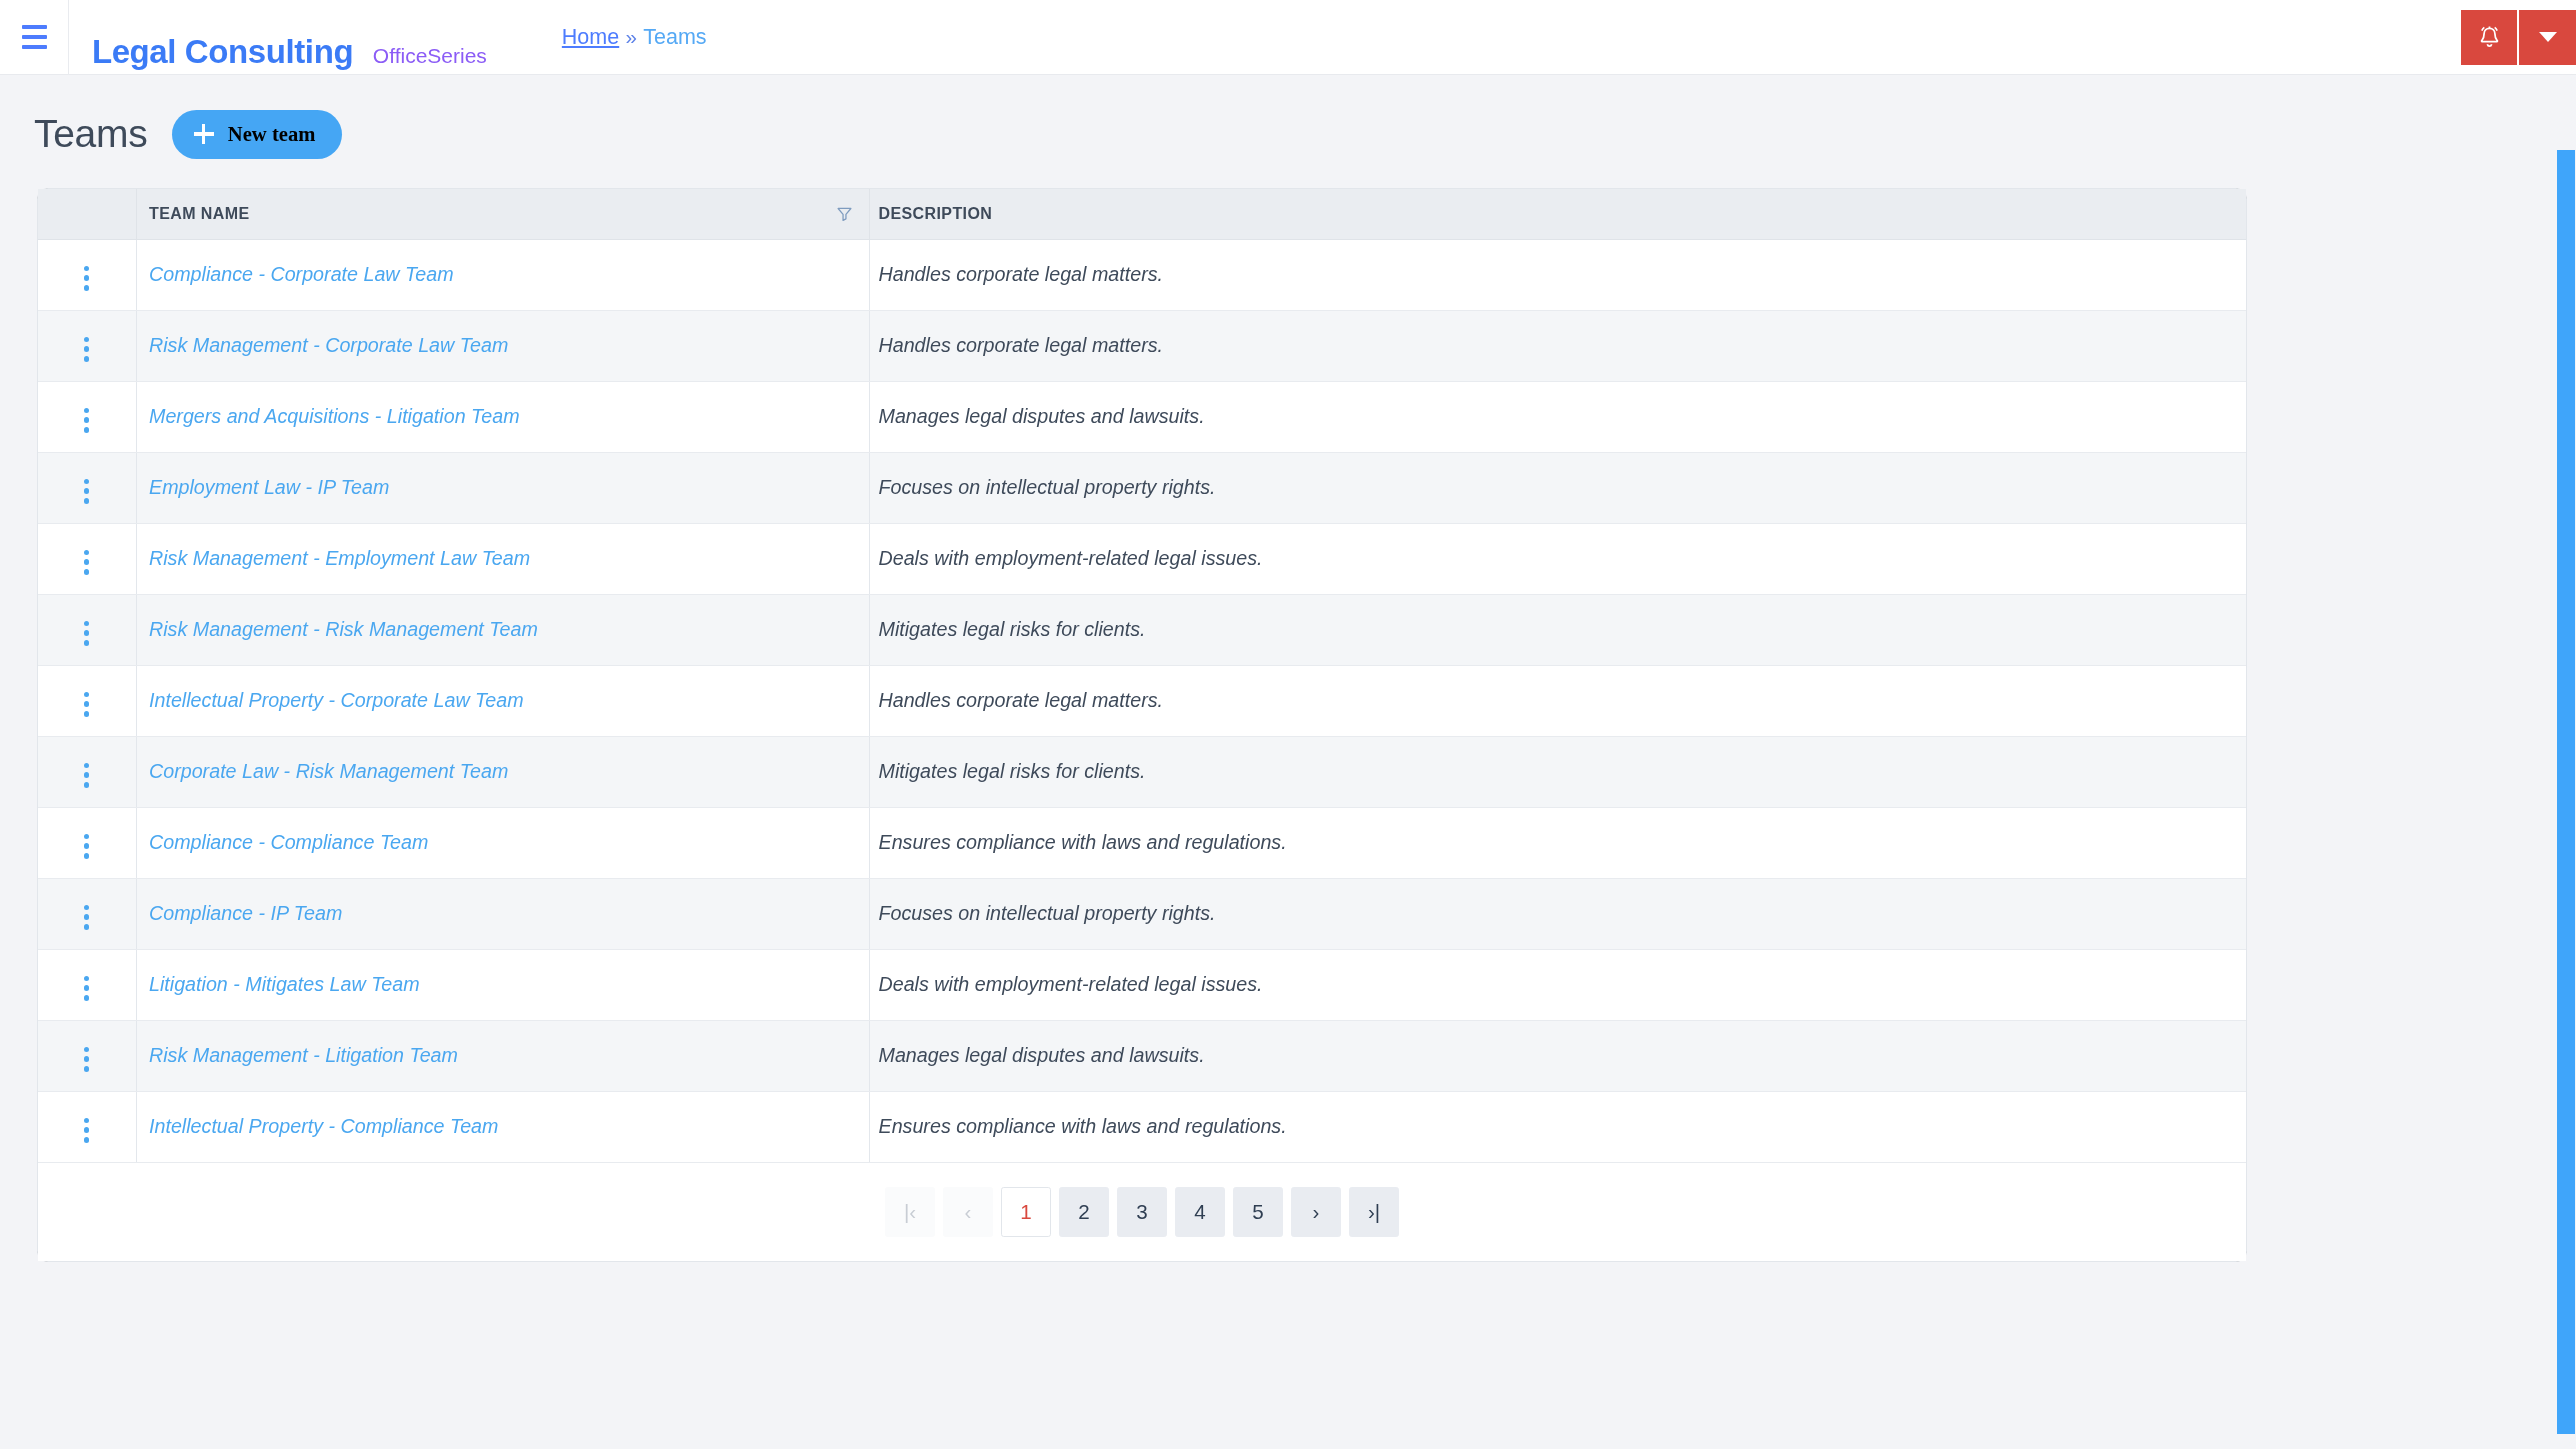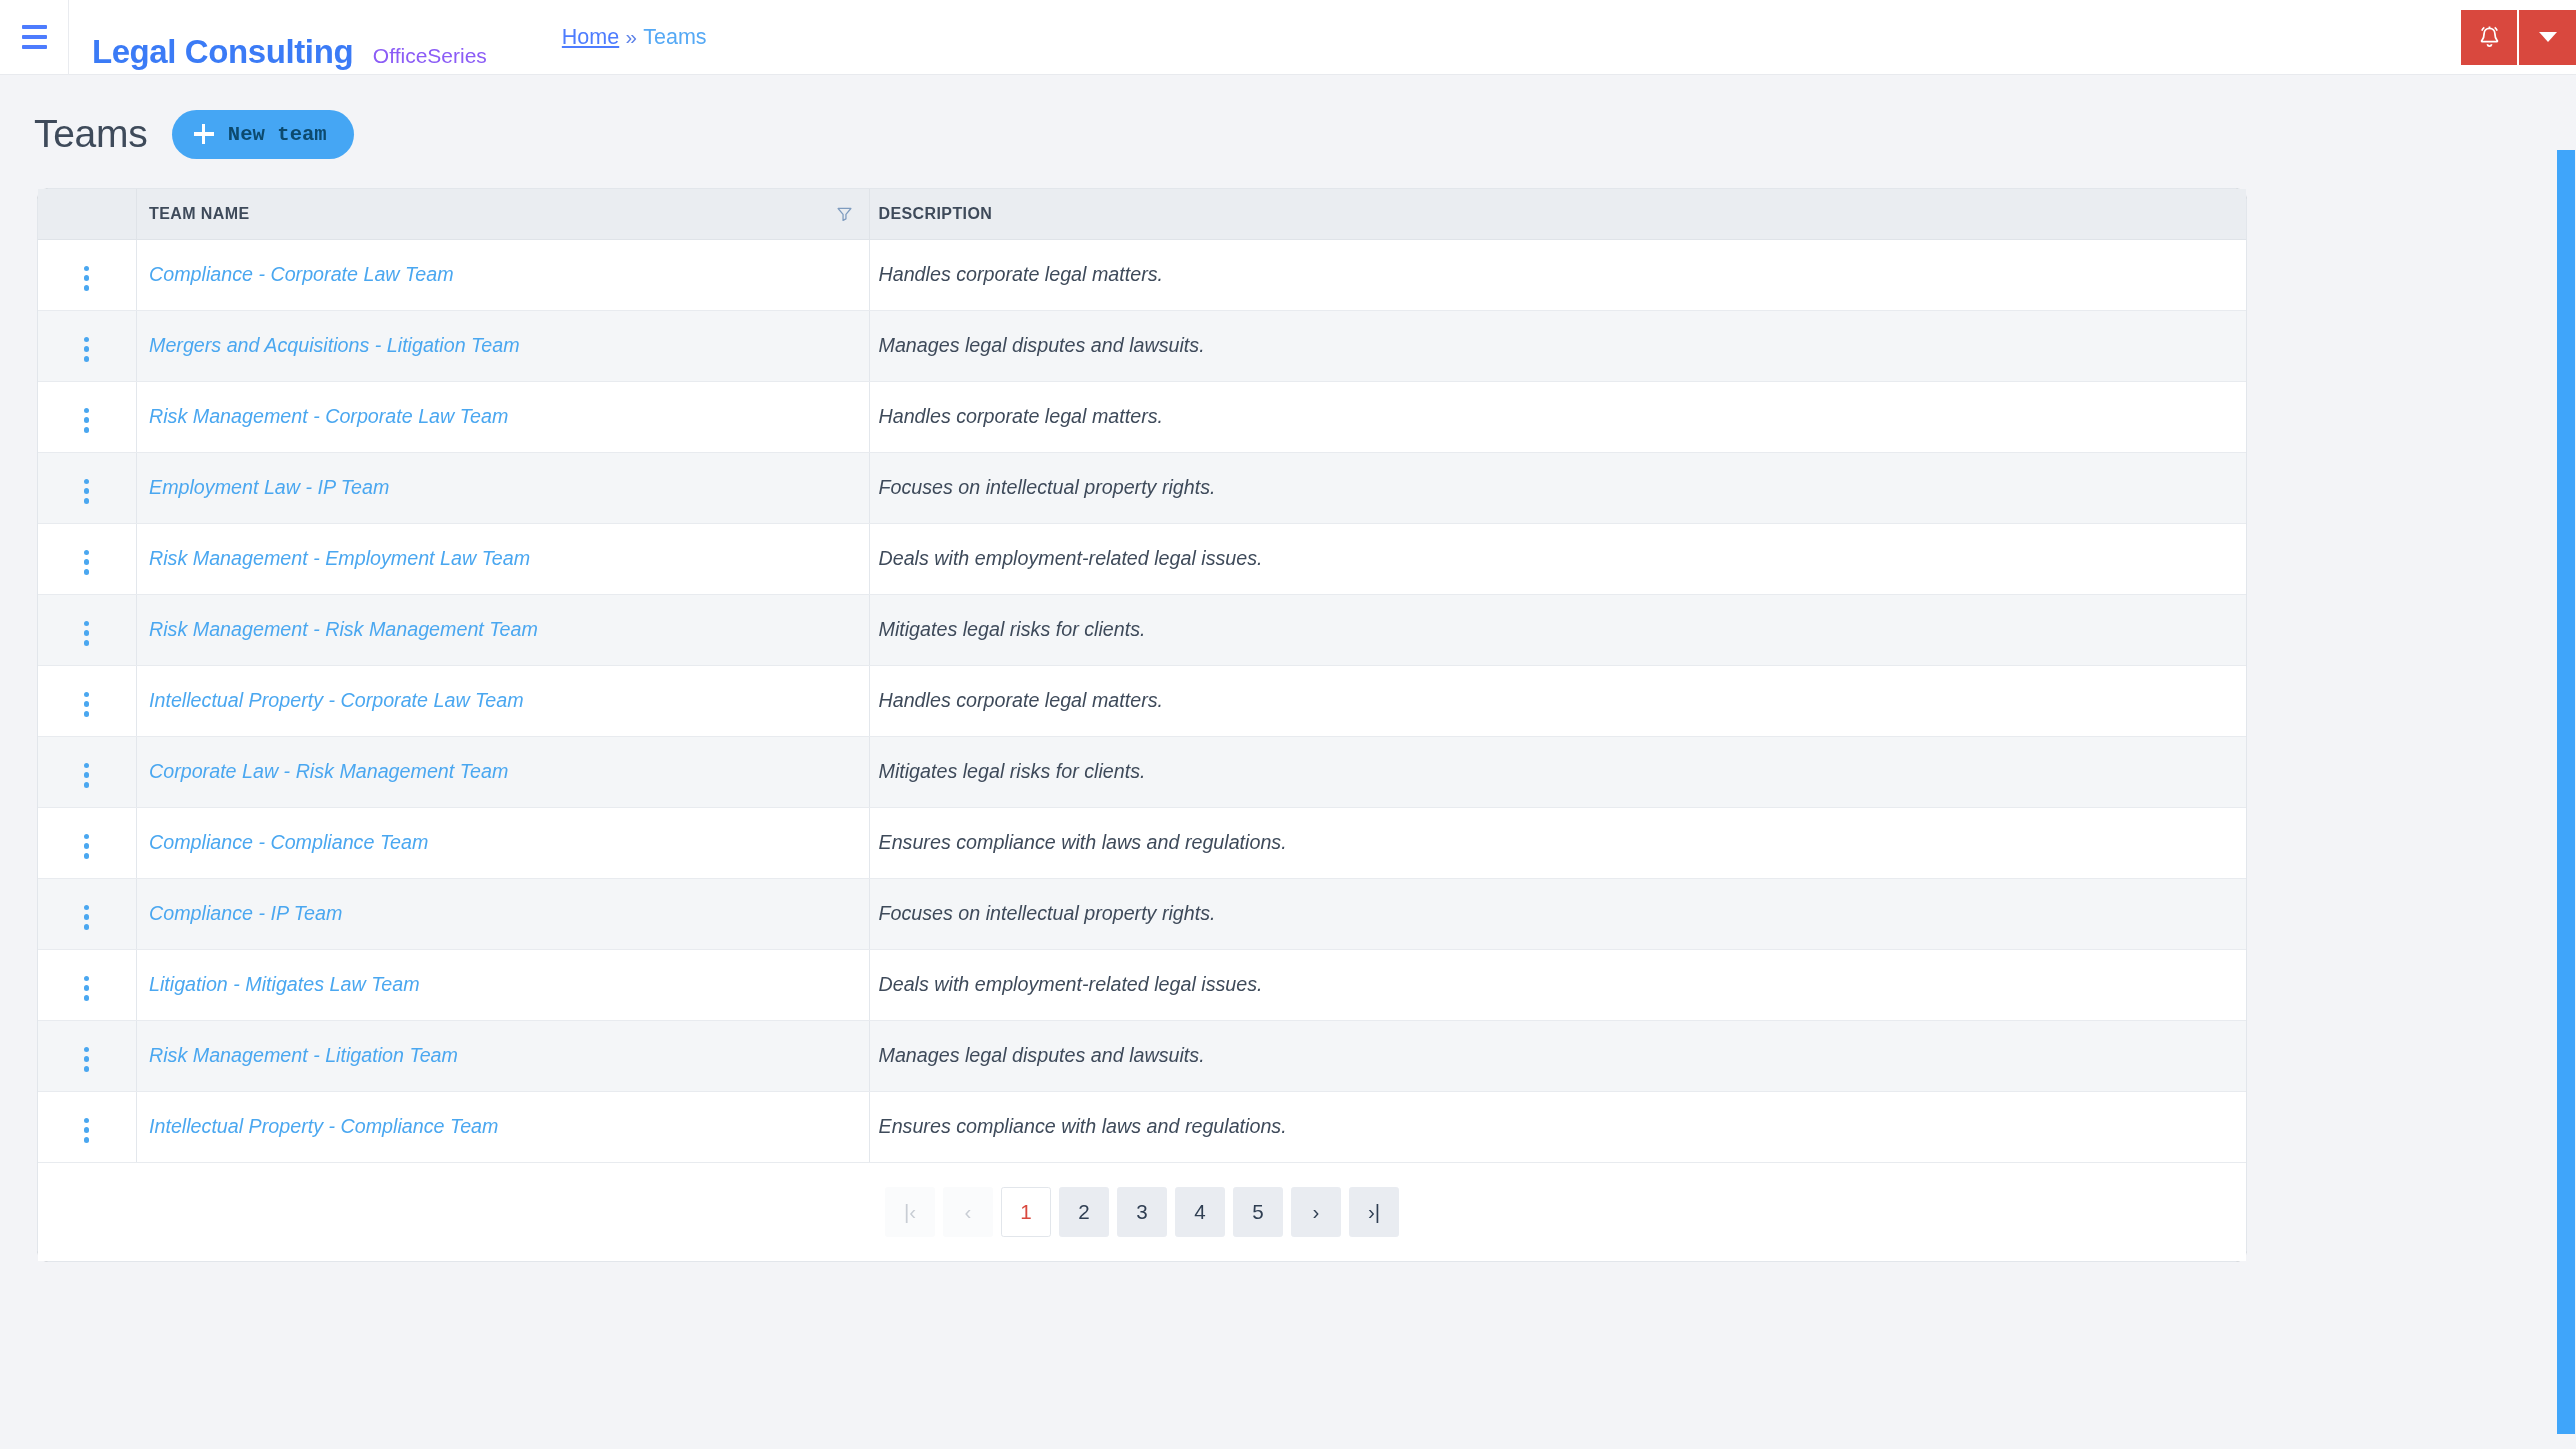--- a/index.html
+++ b/index.html
@@ -123,24 +123,24 @@
     font-weight: normal;
     letter-spacing: -0.3px;
   }
   .new-btn {
     margin-left: 25px;
     height: 49px;
     padding: 0 27px 0 21.5px;
     background: #45a6f4;
     border: none;
     border-radius: 25px;
-    color: #0c4a6e;
+    color: #000000;
     font-size: 20.6px;
     font-weight: bold;
-    font-family: Liberation Mono, monospace;
+    font-family: Liberation Serif, serif;
     display: flex;
     align-items: center;
     gap: 14.3px;
     cursor: pointer;
   }
   .plus-icon {
     position: relative;
     width: 19.7px; height: 19.7px;
     display: inline-block;
   }
@@ -341,31 +341,31 @@
             </span></td>
           <td class="cell-name"><a class="team-link" href="#">Compliance - Corporate Law Team</a></td>
           <td class="cell-desc">Handles corporate legal matters.</td>
         </tr>
         <tr>
           <td class="cell-menu"><span class="kebab">
               <i></i>
               <i></i>
               <i></i>
             </span></td>
+          <td class="cell-name"><a class="team-link" href="#">Risk Management - Corporate Law Team</a></td>
+          <td class="cell-desc">Handles corporate legal matters.</td>
+        </tr>
+        <tr>
+          <td class="cell-menu"><span class="kebab">
+              <i></i>
+              <i></i>
+              <i></i>
+            </span></td>
           <td class="cell-name"><a class="team-link" href="#">Mergers and Acquisitions - Litigation Team</a></td>
           <td class="cell-desc">Manages legal disputes and lawsuits.</td>
-        </tr>
-        <tr>
-          <td class="cell-menu"><span class="kebab">
-              <i></i>
-              <i></i>
-              <i></i>
-            </span></td>
-          <td class="cell-name"><a class="team-link" href="#">Risk Management - Corporate Law Team</a></td>
-          <td class="cell-desc">Handles corporate legal matters.</td>
         </tr>
         <tr>
           <td class="cell-menu"><span class="kebab">
               <i></i>
               <i></i>
               <i></i>
             </span></td>
           <td class="cell-name"><a class="team-link" href="#">Employment Law - IP Team</a></td>
           <td class="cell-desc">Focuses on intellectual property rights.</td>
         </tr>

